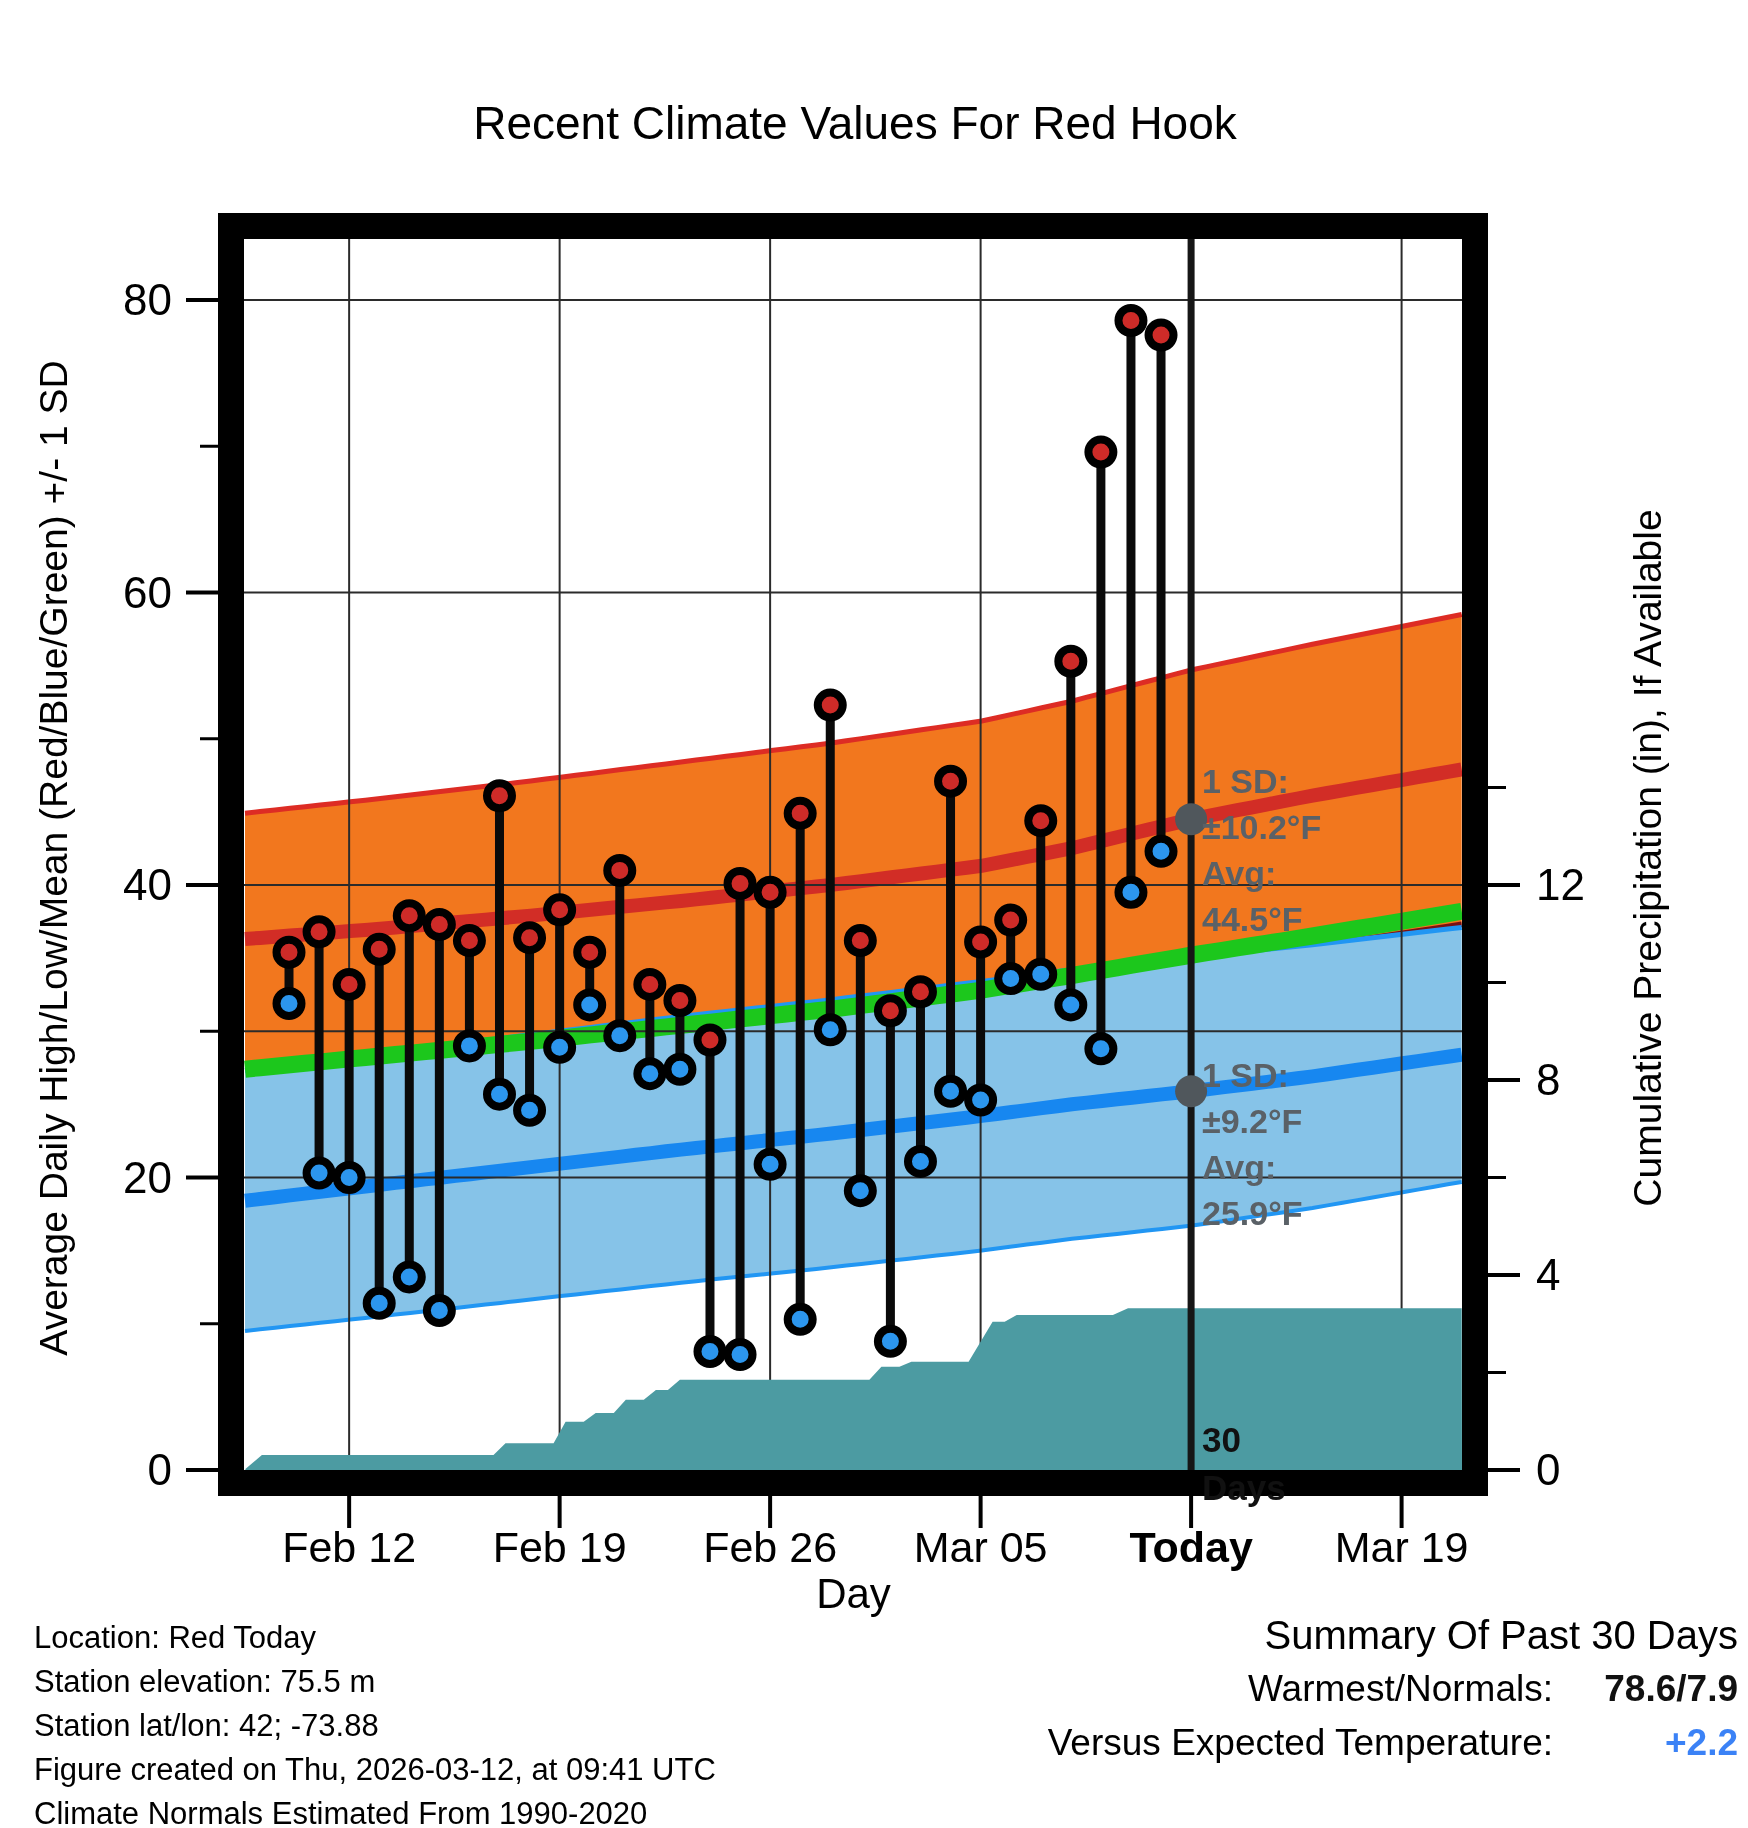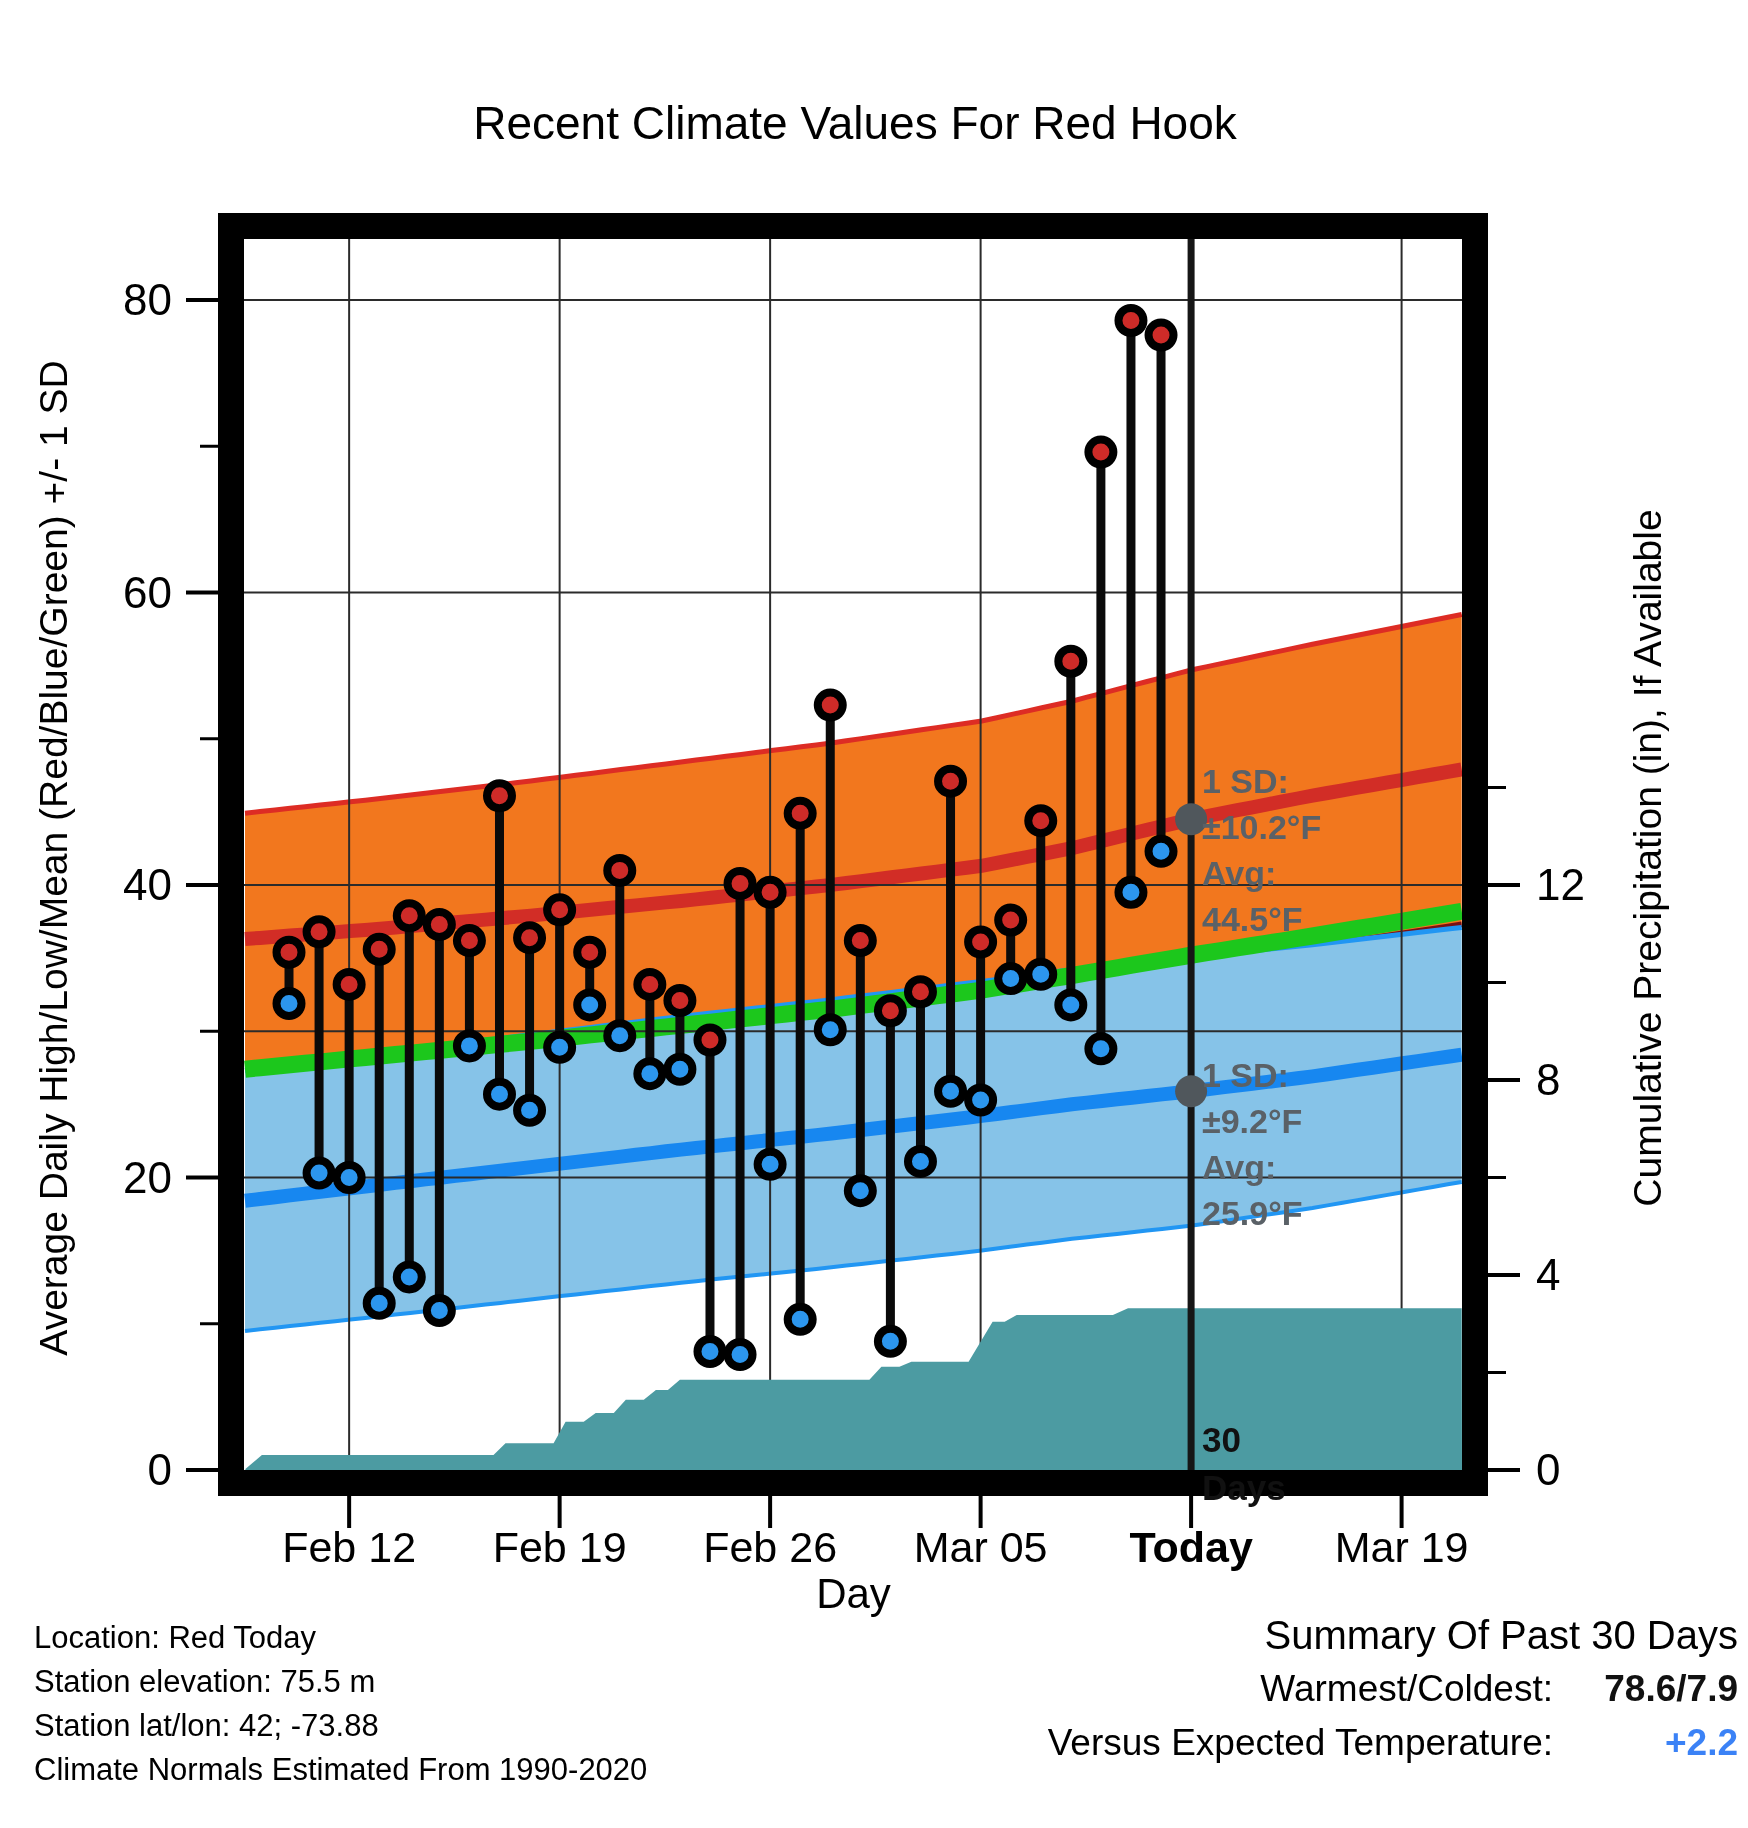--- a/index.html
+++ b/index.html
@@ -295,27 +295,28 @@
 
   <div class="anno anno-period">
     <div>30</div>
     <div>Days</div>
   </div>
 
   <div class="footer-left">
     <div>Location: Red Today</div>
     <div>Station elevation: 75.5 m</div>
     <div>Station lat/lon: 42; -73.88</div>
+    <div>Figure created on Thu, 2026-03-12, at 09:41 UTC</div>
     <div>Climate Normals Estimated From 1990-2020</div>
   </div>
 
   <div class="summary">
     <div class="s-title">Summary Of Past 30 Days</div>
     <div class="row">
-      <span class="lab">Warmest/Coldest:</span>
+      <span class="lab">Warmest/Normals:</span>
       <span class="val val-plain">78.6/7.9</span>
     </div>
     <div class="row">
       <span class="lab">Versus Expected Temperature:</span>
       <span class="val val-temp">+2.2</span>
     </div>
   </div>
 
 </div>
 

